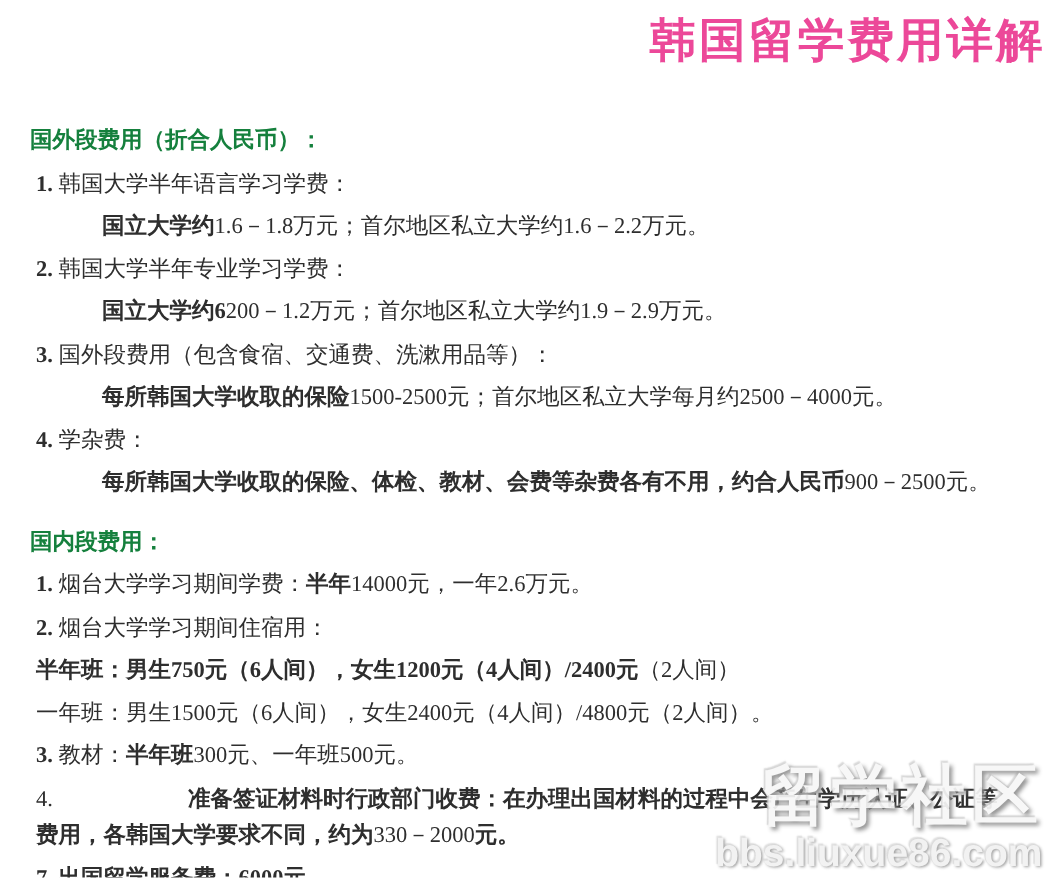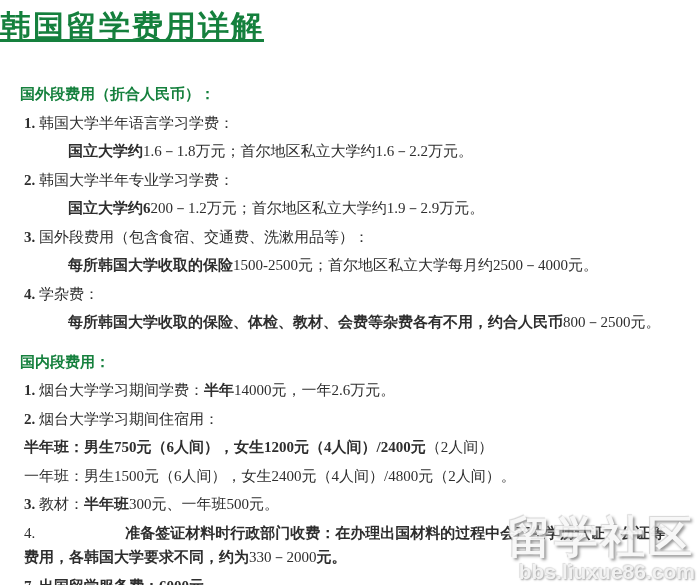--- a/index.html
+++ b/index.html
@@ -7,27 +7,26 @@
     width:697px;height:585px;
     background:#ffffff;
     font-family:"Liberation Serif","DejaVu Serif",serif;
     color:#2e2e2e;
     position:relative;
     overflow:hidden;
   }
   .page-title{
     margin:0 0 34px 0;
     padding-top:6px;
-    text-align:left;
+    text-align:right;
     font-family:"Liberation Sans","DejaVu Sans",sans-serif;
     font-weight:bold;
     font-size:31px;
     letter-spacing:2px;
-    color:#15803d;
-    text-decoration:underline;
+    color:#ec4899;
   }
   .content{
     padding:0 20px;
     font-size:15px;
   }
   .section-header{
     margin:0;
     line-height:24.5px;
     font-weight:bold;
     color:#15803d;
@@ -52,21 +51,21 @@
     font-weight:bold;
     font-size:44px;
     line-height:1.05;
     letter-spacing:3px;
     color:#f7f7f7;
     text-shadow:2px 2px 3px #8d8d8d,-1px -1px 1px #d4d4d4;
   }
   .watermark-url{
     font-family:"Liberation Sans","DejaVu Sans",sans-serif;
     font-weight:bold;
-    font-size:21px;
+    font-size:26px;
     line-height:1.1;
     color:#f2f2f2;
     text-shadow:1px 1px 2px #9a9a9a,-1px -1px 1px #dcdcdc;
   }
 </style>
 </head>
 <body>
 
 <h1 class="page-title">韩国留学费用详解</h1>
 
@@ -75,21 +74,21 @@
   <div class="section section-overseas">
     <p class="section-header">国外段费用（折合人民币）：</p>
     <div>
         <p class="line"><span class="bold">1. </span><span>韩国大学半年语言学习学费：</span></p>
         <p class="line indent"><span class="bold">国立大学约</span><span>1.6－1.8万元；首尔地区私立大学约1.6－2.2万元。</span></p>
         <p class="line"><span class="bold">2. </span><span>韩国大学半年专业学习学费：</span></p>
         <p class="line indent"><span class="bold">国立大学约6</span><span>200－1.2万元；首尔地区私立大学约1.9－2.9万元。</span></p>
         <p class="line"><span class="bold">3. </span><span>国外段费用（包含食宿、交通费、洗漱用品等）：</span></p>
         <p class="line indent"><span class="bold">每所韩国大学收取的保险</span><span>1500-2500元；首尔地区私立大学每月约2500－4000元。</span></p>
         <p class="line"><span class="bold">4. </span><span>学杂费：</span></p>
-        <p class="line indent"><span class="bold">每所韩国大学收取的保险、体检、教材、会费等杂费各有不用，约合人民币</span><span>800－2500元。</span></p>
+        <p class="line indent"><span class="bold">每所韩国大学收取的保险、体检、教材、会费等杂费各有不用，约合人民币</span><span>900－2500元。</span></p>
       </div>
   </div>
 
   <div class="section section-domestic">
     <p class="section-header">国内段费用：</p>
     <div>
         <p class="line"><span class="bold">1. </span><span>烟台大学学习期间学费：</span><span class="bold">半年</span><span>14000元，一年2.6万元。</span></p>
         <p class="line"><span class="bold">2. </span><span>烟台大学学习期间住宿用：</span></p>
         <p class="line"><span class="bold">半年班：男生750元（6人间），女生1200元（4人间）/2400元</span><span>（2人间）</span></p>
         <p class="line"><span>一年班：男生1500元（6人间），女生2400元（4人间）/4800元（2人间）。</span></p>

